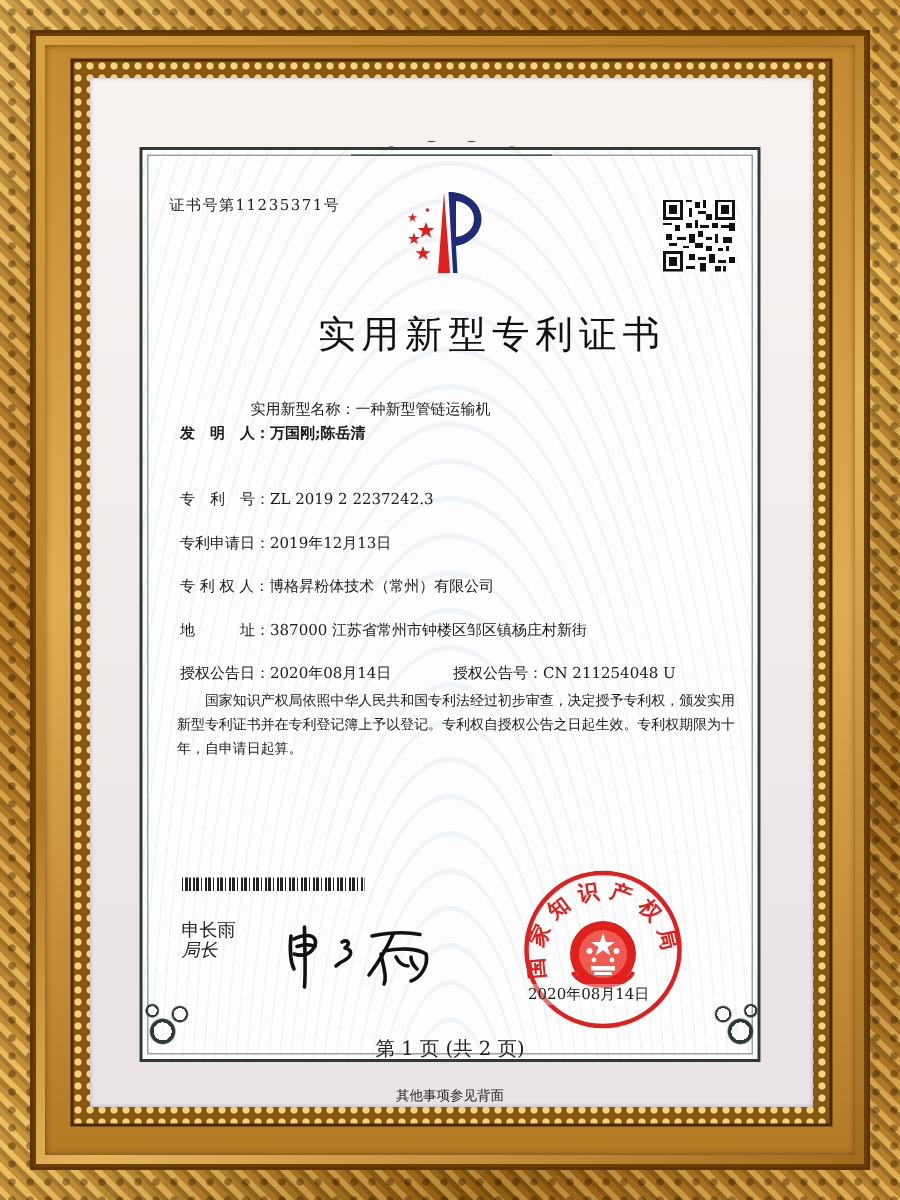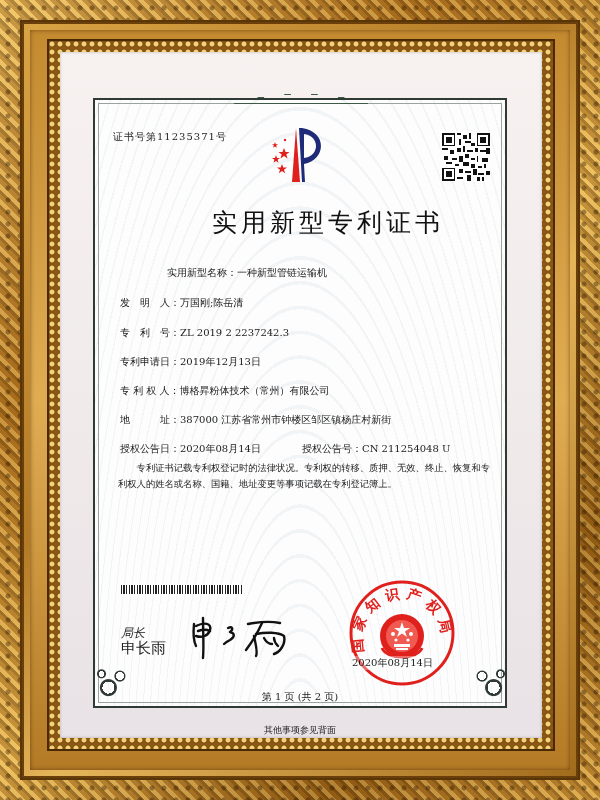--- a/index.html
+++ b/index.html
@@ -81,27 +81,27 @@
 
   .field { position:absolute; left:120px; font-size:10px; color:#1a1a1a; white-space:nowrap; }
   .field .lbl { letter-spacing:0; }
 
   .body-text { position:absolute; left:118px; width:372px; font-size:9.3px; line-height:16px; color:#1a1a1a; text-align:justify; }
   .body-text p { margin:0; text-indent:2em; }
 
   .barcode { position:absolute; left:121px; top:585px; width:122px; height:9px;
     background: repeating-linear-gradient(90deg,#222 0 1px,#fff 1px 2px,#222 2px 4px,#fff 4px 5px,#222 5px 6px,#fff 6px 8px); }
   .director-title { position:absolute; left:121px; top:625px; font-family:"DejaVu Sans", sans-serif; font-size:12px; color:#222;font-style:italic; }
-  .director-name  { position:absolute; left:121px; top:639px; font-family:"DejaVu Sans", sans-serif; font-size:15px; color:#222; }
+  .director-name  { position:absolute; left:121px; top:612px; font-family:"DejaVu Sans", sans-serif; font-size:12px; color:#222; }
   .signature { position:absolute; left:188px; top:614px; width:110px; height:46px; }
 
   .seal { position:absolute; left:347px; top:578px; width:110px; height:110px; }
   .seal-date { position:absolute; left:352px; top:656px; font-size:10px; color:#1a1a1a; background:rgba(255,255,255,.35); }
 
-  .page-no { position:absolute; left:0; width:600px; top:690px; text-align:center; font-size:10px; color:#222; }
+  .page-no { position:absolute; left:0; width:600px; top:690px; text-align:center; font-size:13px; color:#222; }
   .back-note { position:absolute; left:0; width:600px; top:724px; text-align:center; font-size:9px; color:#222; }
 </style>
 </head>
 <body>
 
 <div class="frame-outer"></div>
 <div class="frame-carve"></div>
 <div class="frame-bevel"></div>
 <div class="frame-bevel-light"></div>
 <div class="frame-bead"></div>
@@ -175,21 +175,21 @@
       <rect x="18" y="23" width="2" height="2"></rect>
       <rect x="21" y="23" width="1" height="2"></rect>
   </g>
 </svg>
 
 <div class="title">实用新型专利证书</div>
 
 <div class="field" style="top:266px;margin-left:47px;">
   <span class="lbl">实用新型名称：</span><span>一种新型管链运输机</span>
 </div>
-<div class="field" style="top:296px;">
+<div class="field" style="top:282px;font-weight:bold;">
   <span class="lbl">发　明　人：</span><span>万国刚;陈岳清</span>
 </div>
 <div class="field" style="top:326px;">
   <span class="lbl">专　利　号：</span><span>ZL 2019 2 2237242.3</span>
 </div>
 <div class="field" style="top:355px;">
   <span class="lbl">专利申请日：</span><span>2019年12月13日</span>
 </div>
 <div class="field" style="top:384px;">
   <span class="lbl">专 利 权 人：</span><span>博格昇粉体技术（常州）有限公司</span>
@@ -198,21 +198,21 @@
   <span class="lbl">地　　　址：</span><span>387000 江苏省常州市钟楼区邹区镇杨庄村新街</span>
 </div>
 <div class="field" style="top:442px;">
   <span class="lbl">授权公告日：</span><span>2020年08月14日</span>
 </div>
 <div class="field" style="top:442px;left:302px;">
   <span class="lbl">授权公告号：</span><span>CN 211254048 U</span>
 </div>
 
 <div class="body-text" style="top:460px;">
-  <p>专利证书记载专利权登记时的法律状况。专利权的转移、质押、无效、终止、恢复和专利权人的姓名或名称、国籍、地址变更等事项记载在专利登记簿上。</p>
+  <p>国家知识产权局依照中华人民共和国专利法经过初步审查，决定授予专利权，颁发实用新型专利证书并在专利登记簿上予以登记。专利权自授权公告之日起生效。专利权期限为十年，自申请日起算。</p>
 </div>
 
 <div class="barcode"></div>
 
 <div class="director-title">局长</div>
 <div class="director-name">申长雨</div>
 
 <svg class="signature" viewBox="0 0 110 46" fill="none" stroke="#111" stroke-width="2.4" stroke-linecap="round" stroke-linejoin="round">
   <path d="M6,10 C5,20 6,28 8,32"></path>
   <path d="M8,12 C16,8 24,9 22,16 C20,22 14,24 8,22"></path>

